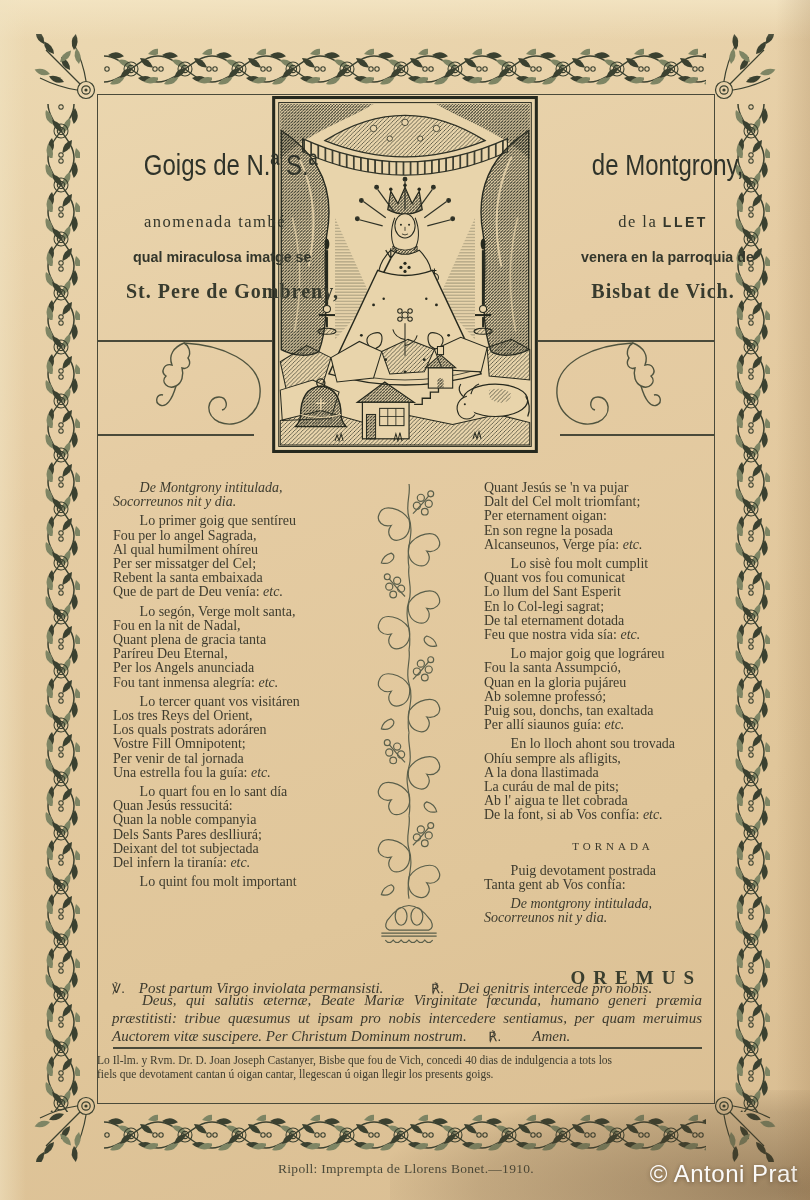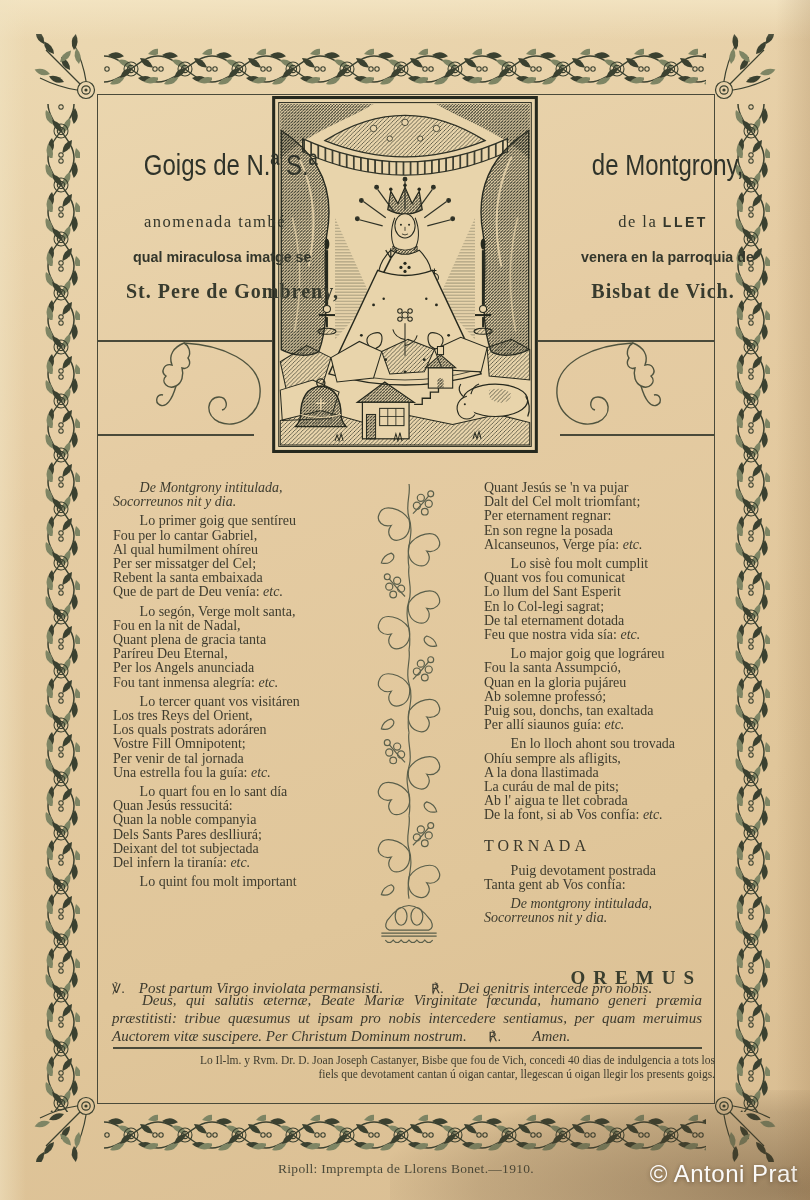--- a/index.html
+++ b/index.html
@@ -52,39 +52,39 @@
   .rule{position:absolute;height:1.5px;background:#4a4a3a;}
   .flourish{position:absolute;width:140px;height:95px;}
   .flourish svg{display:block;width:100%;height:100%;}
   .flourish-right svg{transform:scaleX(-1);}
   
   .vcol{position:absolute;font-size:14px;line-height:14.2px;color:#3e3c2f;}
   .vcol-left{left:113px;top:481px;width:252px;}
   .vcol-right{left:449px;top:481px;width:258px;margin-left:35px;}
   .stanza{margin:0 0 5px 0;}
   .stanza.refrain{font-style:italic;}
-  .stanza.heading{letter-spacing:4px;font-size:16px;margin:16px 0 11px 0;color:#3a382c;}
+  .stanza.heading{text-align:center;letter-spacing:4px;font-size:11px;margin:16px 0 11px 0;color:#3a382c;}
   .vline{white-space:nowrap;}
   .stanza.normal .vline.first,.stanza.refrain .vline.first{padding-left:1.9em;}
   .vline i{font-style:italic;}
   .vine{position:absolute;left:370px;top:484px;width:78px;height:460px;}
   .vine svg{display:block;width:100%;height:100%;}
   
   .latin-row{position:absolute;left:112px;top:948px;width:590px;font-style:italic;font-size:15px;color:#3c3a2e;margin-top:32px;}
   .latin-row .sign{font-style:normal;font-family:"DejaVu Sans",sans-serif;font-size:13px;}
   .latin-row .half-r{margin-left:44px;}
   .latin-row .sp{display:inline-block;width:10px;}
   .oremus{position:absolute;left:112px;top:967px;width:590px;text-align:right;
     font-weight:bold;font-size:19px;letter-spacing:8px;color:#3a3e2e;}
   .prayer{position:absolute;left:112px;top:991px;width:590px;font-style:italic;font-size:15px;
     line-height:18px;text-align:justify;text-indent:2em;color:#3c3a2e;}
   .prayer .sign{font-style:normal;font-family:"DejaVu Sans",sans-serif;font-size:13px;margin-left:18px;}
   .prayer .amen{margin-left:27px;}
   .ind-rule{left:113px;top:1047px;width:589px;}
-  .indulgence{position:absolute;left:97px;top:1053px;width:618px;text-align:right;
+  .indulgence{position:absolute;left:97px;top:1053px;width:618px;text-align:left;
     font-size:11.5px;line-height:14px;color:#3e3c2f;}
   .indulgence .l{white-space:nowrap;}
   
   .imprint{position:absolute;left:97px;top:1161px;width:618px;text-align:center;font-size:13.5px;color:#4b4a3a;letter-spacing:.3px;}
   .watermark{position:absolute;right:12px;top:1160px;font-family:"Liberation Sans",sans-serif;
     font-size:24px;color:rgba(255,255,255,.96);text-shadow:0 1px 4px rgba(40,25,10,.45);letter-spacing:.5px;}
 </style>
 </head>
 <body>
 
@@ -367,21 +367,21 @@
     </svg>
   </div>
 
   <div class="vcol vcol-left">
       <div class="stanza refrain">
         <div class="vline first">De Montgrony intitulada,</div>
         <div class="vline">Socorreunos nit y dia.</div>
       </div>
       <div class="stanza normal">
         <div class="vline first">Lo primer goig que sentíreu</div>
-        <div class="vline">Fou per lo cantar Gabriel,</div>
+        <div class="vline">Fou per lo angel Sagrada,</div>
         <div class="vline">Al qual humilment ohíreu</div>
         <div class="vline">Per ser missatger del Cel;</div>
         <div class="vline">Rebent la santa embaixada</div>
         <div class="vline">Que de part de Deu venía: <i>etc.</i></div>
       </div>
       <div class="stanza normal">
         <div class="vline first">Lo segón, Verge molt santa,</div>
         <div class="vline">Fou en la nit de Nadal,</div>
         <div class="vline">Quant plena de gracia tanta</div>
         <div class="vline">Paríreu Deu Eternal,</div>
@@ -435,21 +435,21 @@
       <ellipse cx="46" cy="438" rx="6" ry="9"></ellipse>
       <path d="M10,455 H66 M10,458 H66"></path>
       <path d="M14,462 q4,5 8,0 q4,5 8,0 q4,5 8,0 q4,5 8,0 q4,5 8,0 q4,5 8,0"></path>
     </svg>
   </div>
 
   <div class="vcol vcol-right">
       <div class="stanza cont">
         <div class="vline first">Quant Jesús se 'n va pujar</div>
         <div class="vline">Dalt del Cel molt triomfant;</div>
-        <div class="vline">Per eternament regnar:</div>
+        <div class="vline">Per eternament oigan:</div>
         <div class="vline">En son regne la posada</div>
         <div class="vline">Alcanseunos, Verge pía: <i>etc.</i></div>
       </div>
       <div class="stanza normal">
         <div class="vline first">Lo sisè fou molt cumplit</div>
         <div class="vline">Quant vos fou comunicat</div>
         <div class="vline">Lo llum del Sant Esperit</div>
         <div class="vline">En lo Col-legi sagrat;</div>
         <div class="vline">De tal eternament dotada</div>
         <div class="vline">Feu que nostra vida sía: <i>etc.</i></div>

